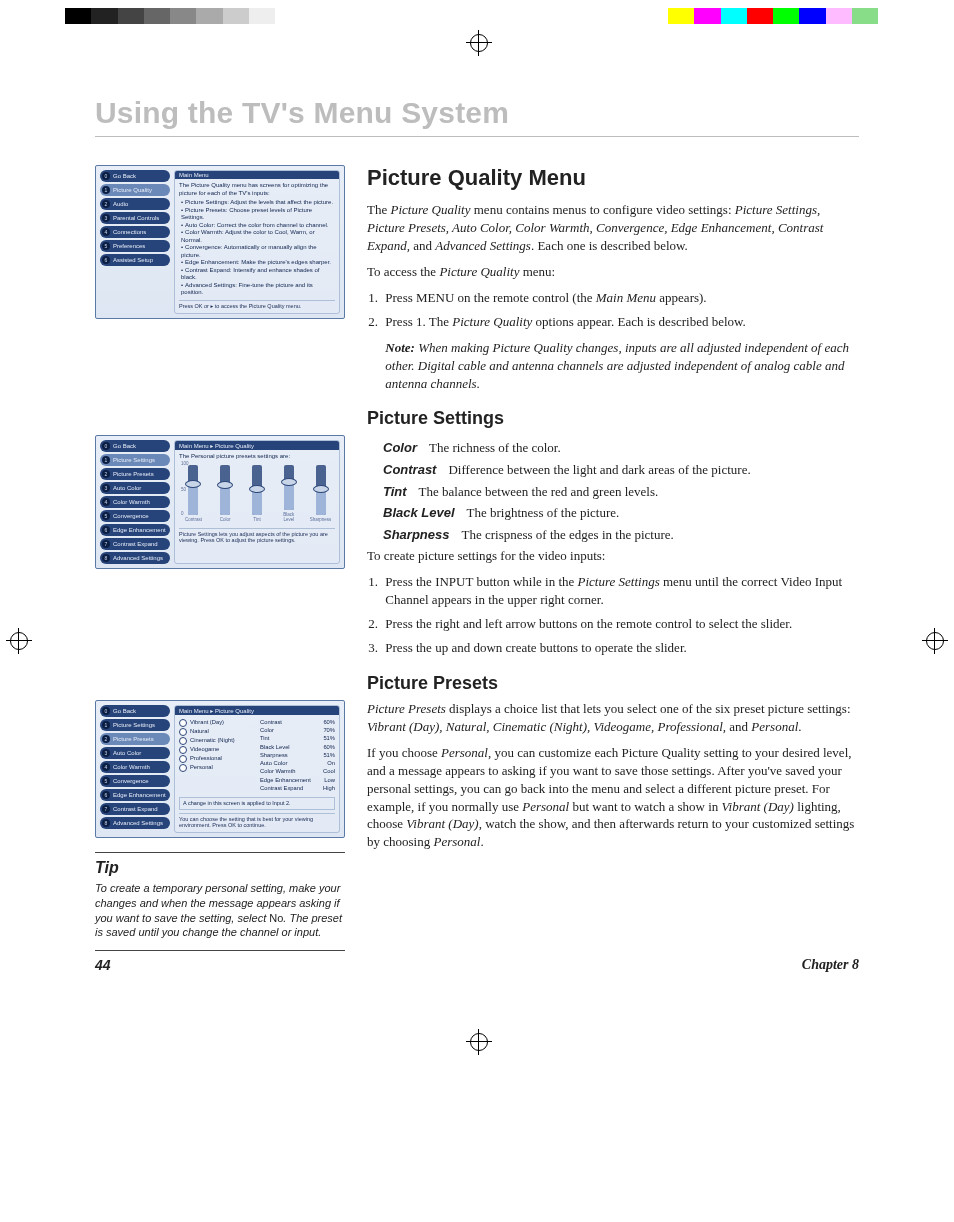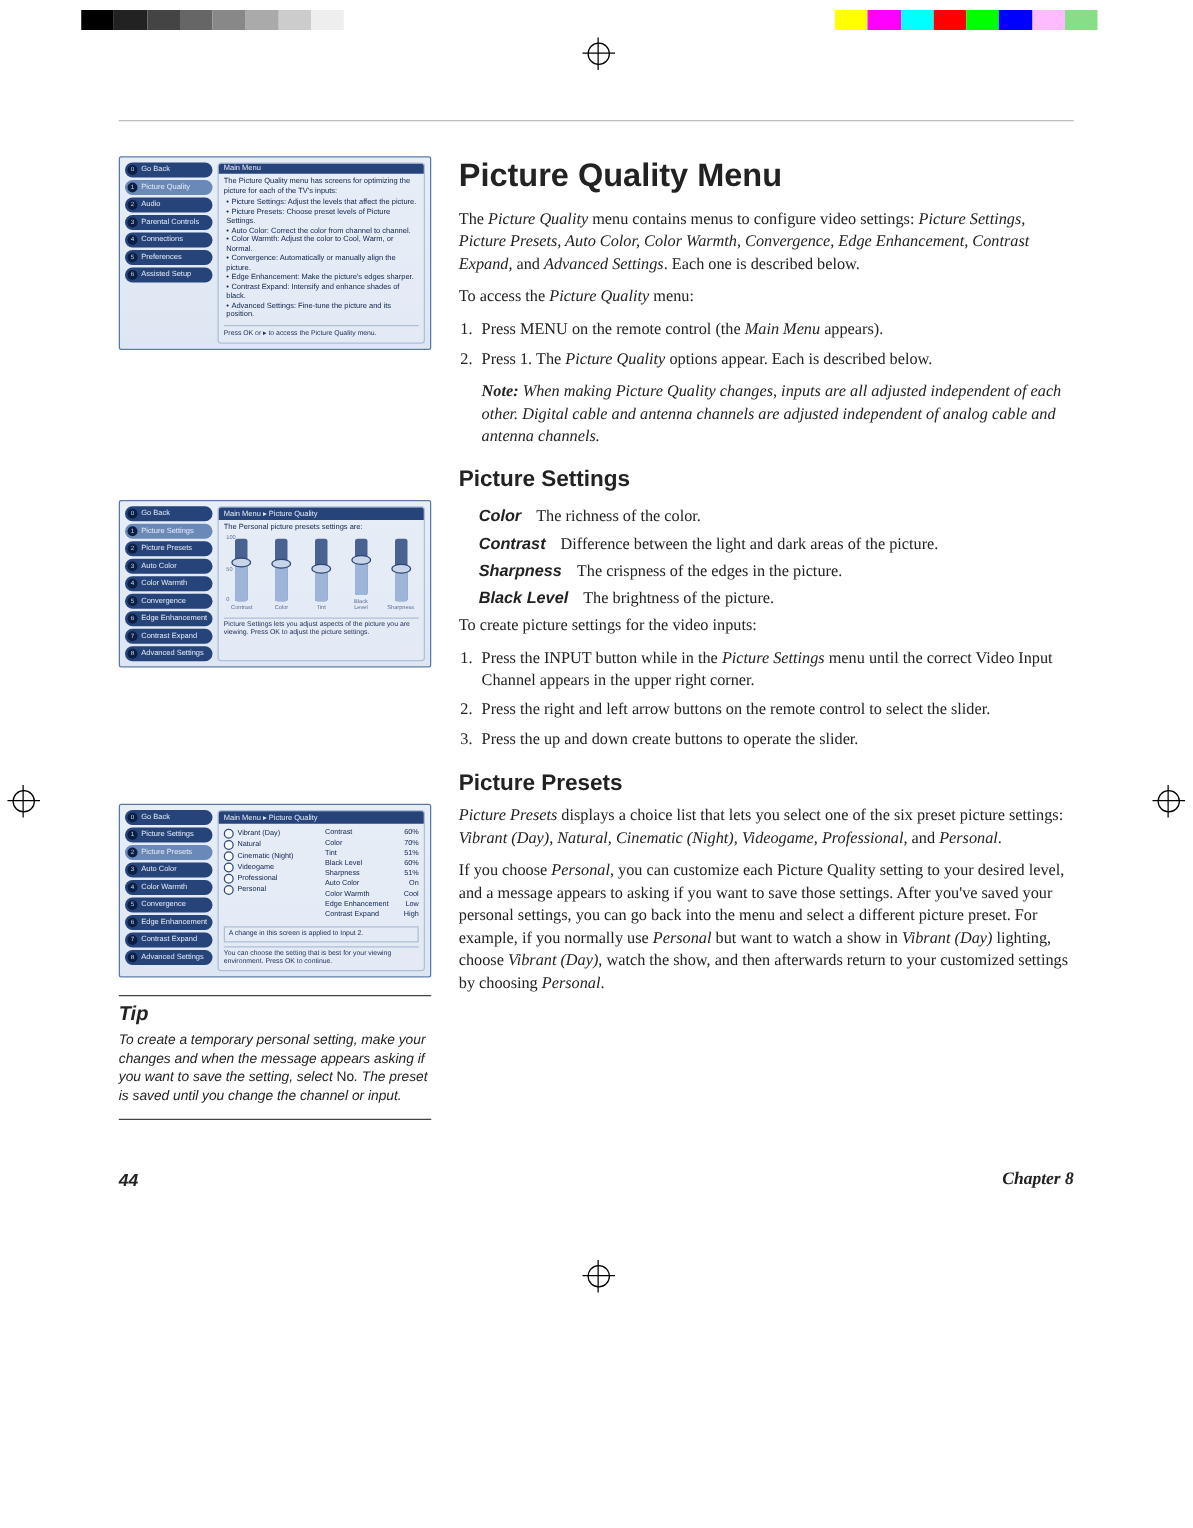--- a/index.html
+++ b/index.html
@@ -42,31 +42,31 @@
     font-size: 30px;
     font-weight: 800;
     color: #bdbdbd;
     margin: 0 0 6px 0;
     letter-spacing: 0.2px;
   }
   .hr { border-top: 1.5px solid #bdbdbd; margin-bottom: 28px; }
   .row { display:flex; gap: 22px; }
   .left-col { width: 250px; flex: 0 0 250px; }
   .right-col { flex: 1; }
-  h1.section { font-family: Arial, Helvetica, sans-serif; font-size:26px; font-weight:700; margin: 0 0 10px 0; color:#222;}
+  h1.section { font-family: Arial, Helvetica, sans-serif; font-size:22px; font-weight:700; margin: 0 0 10px 0; color:#222;}
   h2.section { font-family: Arial, Helvetica, sans-serif; font-size:18px; font-weight:700; margin: 16px 0 6px 0; }
   p { margin: 0 0 8px 0; line-height: 1.38; }
   .italic { font-style: italic; }
   .bold { font-weight: 700; }
   .note-block { margin: 10px 0 10px 32px; }
   ol.steps { margin: 6px 0 8px 1.1em; padding:0; }
   ol.steps li { margin-bottom: 6px; line-height:1.38; padding-left:4px; }
   .def { margin: 4px 0 4px 16px; line-height:1.35; }
   .def .term { font-family: Arial, Helvetica, sans-serif; font-weight:700; font-style:italic; font-size:13px; margin-right:12px;}
-  .footer { display:flex; justify-content:space-between; margin-top: 34px; }
+  .footer { display:flex; justify-content:space-between; }
   .footer .page-num { font-family: Arial, Helvetica, sans-serif; font-weight:700; font-style:italic; font-size:14px;}
   .footer .chap { font-family: Georgia, serif; font-style:italic; font-weight:600; font-size:14px;}
 
   
   .panel {
     width: 250px;
     border: 1px solid #5a7aa5;
     background: linear-gradient(#e8eef7,#dde6f2);
     font-family: Arial, Helvetica, sans-serif;
     font-size: 6.5px;
@@ -132,20 +132,21 @@
         <div class="sw" style="background: rgb(0, 0, 255);"></div>
         <div class="sw" style="background: rgb(255, 187, 255);"></div>
         <div class="sw" style="background: rgb(136, 221, 136);"></div>
       </div>
     <div class="reg-mark rm-top"></div>
   </div>
   <div class="reg-mark rm-left"></div>
   <div class="reg-mark rm-right"></div>
 
   <div class="content-area">
+    <div class="chapter-title">Using the TV's Menu System</div>
     <div class="hr"></div>
 
     <div class="row">
       <div class="left-col">
 
         <div class="panel">
           <div class="panel-inner">
             <div class="nav-col" id="nav1">
                 <div class="pill">
                   <span class="num">0</span>
@@ -313,22 +314,23 @@
               </div>
               <div class="info-foot">Picture Settings lets you adjust aspects of the picture you are viewing. Press OK to adjust the picture settings.</div>
             </div>
           </div>
         </div>
       </div>
 
       <div class="right-col">
         <div class="def"><span class="term">Color</span><span>The richness of the color.</span></div>
         <div class="def"><span class="term">Contrast</span><span>Difference between the light and dark areas of the picture.</span></div>
+        <div class="def"><span class="term">Tint</span><span>The balance between the red and green levels.</span></div>
+        <div class="def"><span class="term">Black Level</span><span>The brightness of the picture.</span></div>
         <div class="def"><span class="term">Sharpness</span><span>The crispness of the edges in the picture.</span></div>
-        <div class="def"><span class="term">Black Level</span><span>The brightness of the picture.</span></div>
         <p>To create picture settings for the video inputs:</p>
         <ol class="steps">
           <li><span>Press the INPUT button while in the </span><span class="italic">Picture Settings</span><span> menu until the correct Video Input Channel appears in the upper right corner.</span></li>
           <li>Press the right and left arrow buttons on the remote control to select the slider.</li>
           <li>Press the up and down create buttons to operate the slider.</li>
         </ol>
 
         <h2 class="section">Picture Presets</h2>
       </div>
     </div>

